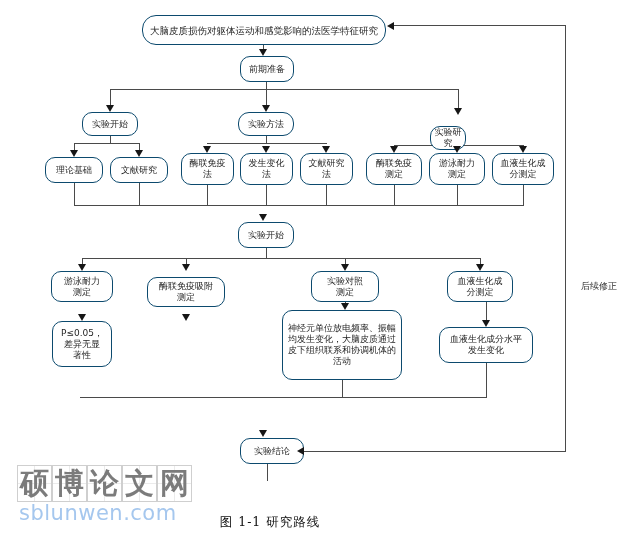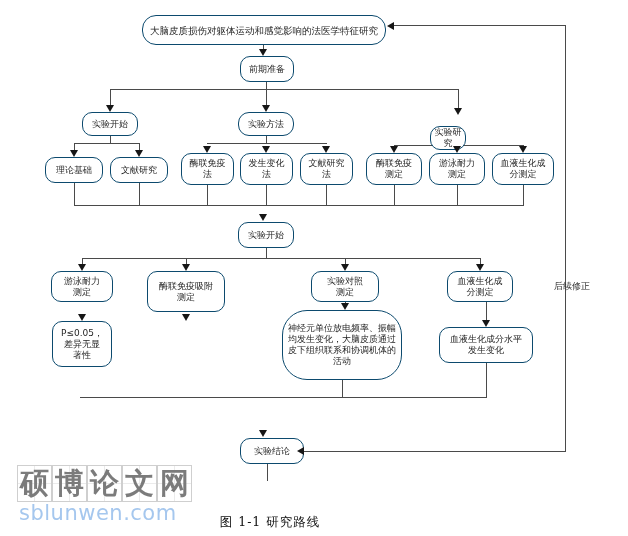--- a/index.html
+++ b/index.html
@@ -8,21 +8,21 @@
   .n{position:absolute;box-sizing:border-box;background:#fff;border:1px solid #0c4a6e;
      border-radius:10px;display:flex;align-items:center;justify-content:center;
      text-align:center;font-size:9px;line-height:11px;color:#1f1f1f;
      white-space:pre-line;padding:1px 2px;z-index:2;}
   .vl{position:absolute;width:1px;background:#4a4a4a;z-index:1;}
   .hl{position:absolute;height:1px;background:#4a4a4a;z-index:1;}
   .ad{position:absolute;width:0;height:0;border-left:4px solid transparent;
       border-right:4px solid transparent;border-top:7px solid #161616;z-index:3;}
   .al{position:absolute;width:0;height:0;border-top:4px solid transparent;
       border-bottom:4px solid transparent;border-right:7px solid #161616;z-index:3;}
-  .lbl{position:absolute;font-size:9px;color:#2a2a2a;text-align:right;z-index:4;}
+  .lbl{position:absolute;font-size:9px;color:#2a2a2a;text-align:center;z-index:4;margin-left:32px;}
   .caption{position:absolute;left:205px;top:514px;width:130px;text-align:center;
            font-family:"DejaVu Serif",serif;font-size:12.5px;letter-spacing:1px;color:#111;}
   .wm{position:absolute;left:17px;top:465px;display:flex;z-index:5;}
   .wm-cell{width:35px;height:37px;box-sizing:border-box;border:1px solid #cfcfcf;
            display:flex;align-items:center;justify-content:center;
            font-family:"DejaVu Serif",serif;font-weight:bold;font-size:29px;color:#7b7b7b;
            background-image:linear-gradient(#ebebeb,#ebebeb),linear-gradient(#ebebeb,#ebebeb);
            background-size:100% 1px,1px 100%;background-position:center center;
            background-repeat:no-repeat;}
   .wm-site{position:absolute;left:19px;top:501px;font-size:21px;letter-spacing:.5px;
@@ -52,31 +52,31 @@
 测定</div>
   <div class="n" style="left:429px;top:153px;width:56px;height:32px;">游泳耐力
 测定</div>
   <div class="n" style="left:492px;top:153px;width:62px;height:32px;">血液生化成
 分测定</div>
 
   <div class="n" style="left:238px;top:222px;width:56px;height:26px;">实验开始</div>
 
   <div class="n" style="left:51px;top:271px;width:62px;height:31px;">游泳耐力
 测定</div>
-  <div class="n" style="left:147px;top:271px;width:78px;height:41px;">酶联免疫吸附
+  <div class="n" style="left:147px;top:277px;width:78px;height:30px;">酶联免疫吸附
 测定</div>
   <div class="n" style="left:311px;top:271px;width:68px;height:31px;">实验对照
 测定</div>
   <div class="n" style="left:447px;top:271px;width:66px;height:31px;">血液生化成
 分测定</div>
 
   <div class="n" style="left:52px;top:321px;width:60px;height:46px;">P≤0.05，
 差异无显
 著性</div>
-  <div class="n" style="left:282px;top:310px;width:120px;height:70px;border-radius:25px;">神经元单位放电频率、振幅
+  <div class="n" style="left:282px;top:310px;width:120px;height:70px;">神经元单位放电频率、振幅
 均发生变化，大脑皮质通过
 皮下组织联系和协调机体的
 活动</div>
   <div class="n" style="left:439px;top:327px;width:94px;height:36px;">血液生化成分水平
 发生变化</div>
 
   <div class="n" style="left:240px;top:438px;width:64px;height:26px;">实验结论</div>
 
   <div class="vl" style="left:263px;top:45px;height:5px;"></div>
   <div class="ad" style="left:259px;top:49px;"></div>

